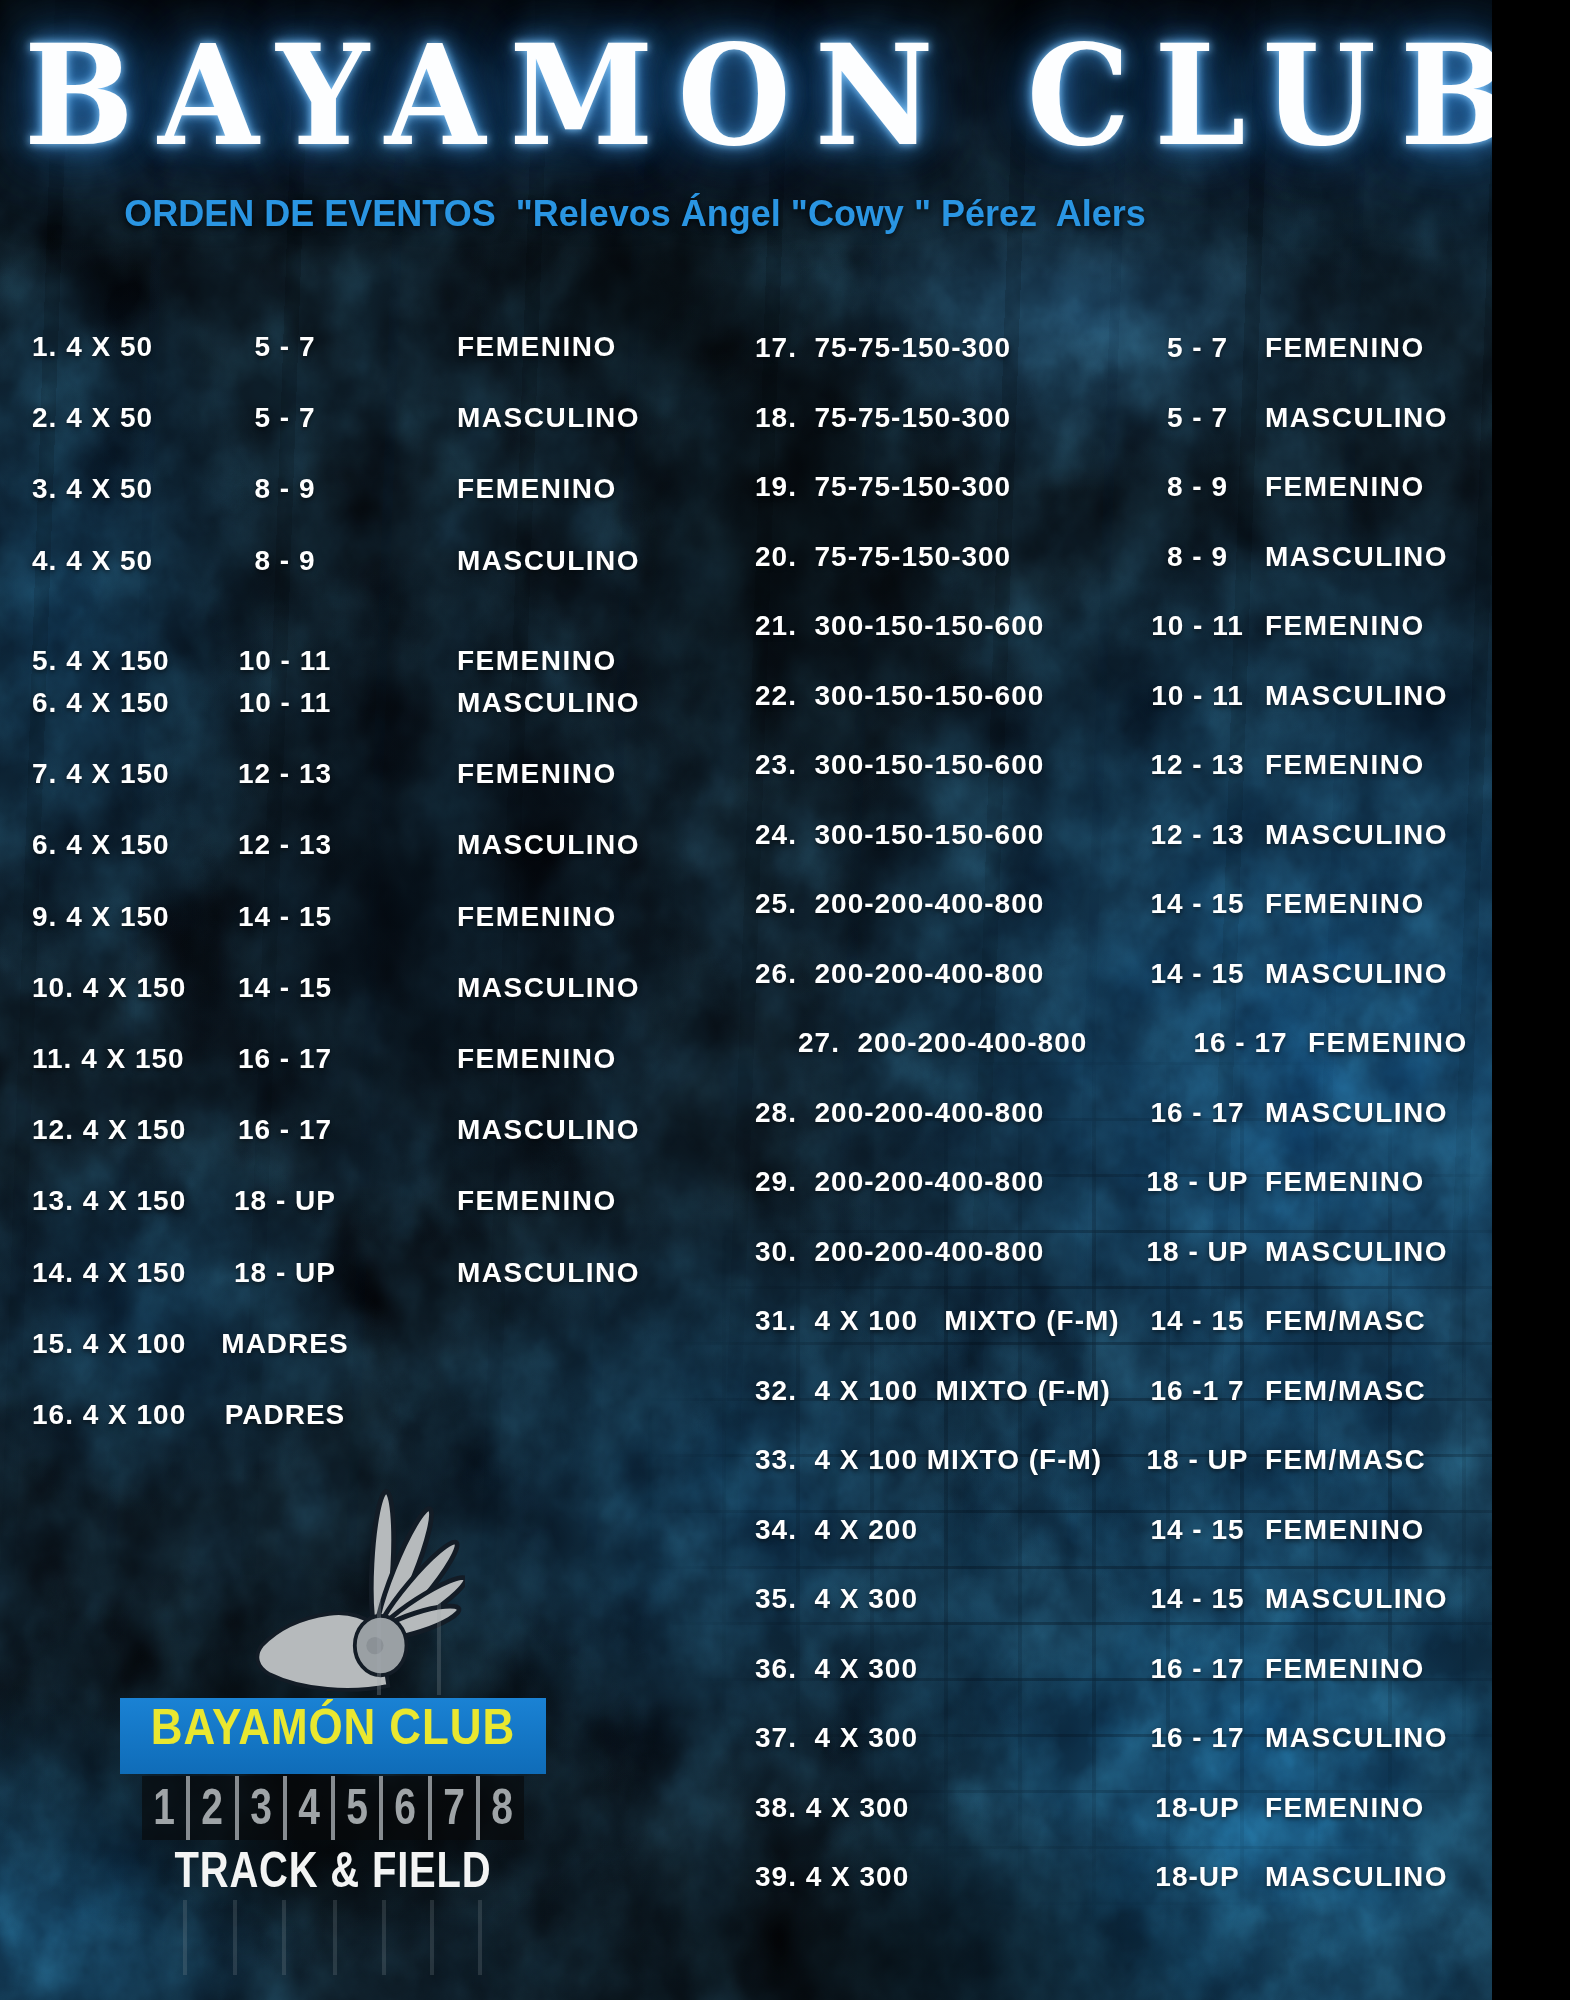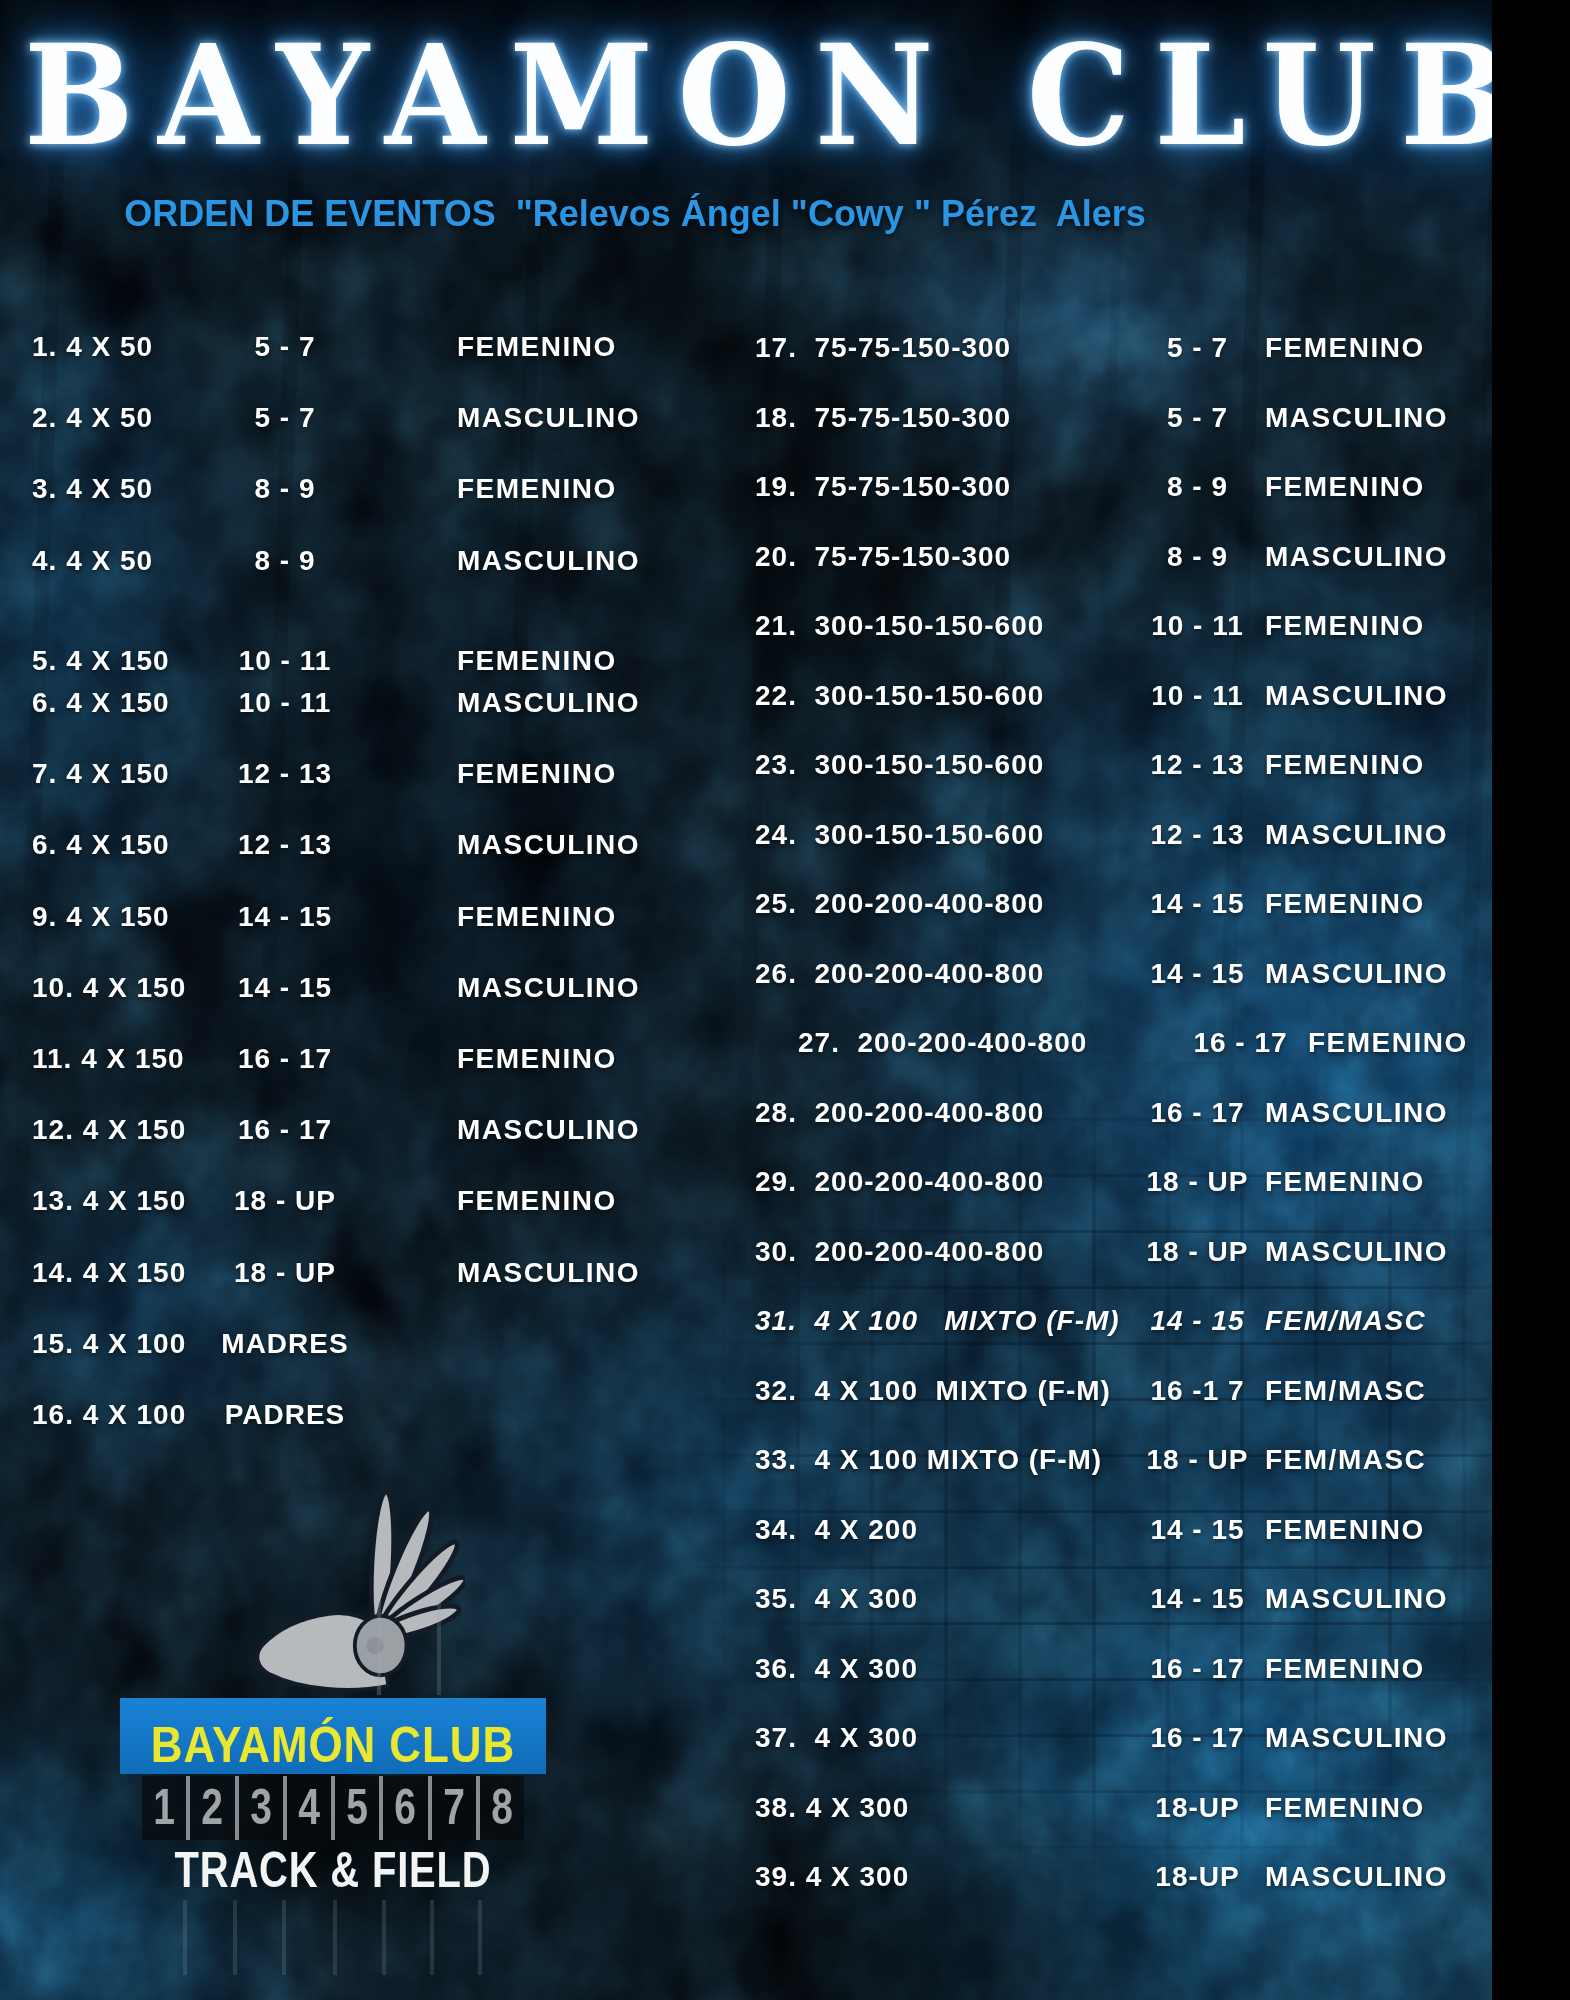--- a/index.html
+++ b/index.html
@@ -81,21 +81,21 @@
   #left-list  .dv  { left:425px; letter-spacing:1.5px; }
   #right-list .ev  { left:0; }
   #right-list .age { left:385px; width:115px; text-align:center; }
   #right-list .dv  { left:510px; letter-spacing:1.5px; }
   
   .logo { position:absolute; left:0; top:1400px; width:620px; height:600px; }
   .shoe { position:absolute; left:235px; top:55px; width:230px; height:245px; }
   .banner {
     position:absolute; left:120px; top:298px; width:426px; height:76px;
     background:linear-gradient(180deg,#1a82d4,#0f6cb8);
-    display:flex; align-items:flex-end; justify-content:center;
+    display:flex; align-items:flex-start; justify-content:center;
   }
   .banner span {
     font-weight:bold; font-size:50px; color:#e9e730; letter-spacing:1px;
     transform:scaleX(.88); white-space:nowrap;
   }
   .ruler {
     position:absolute; left:142px; top:376px; width:382px; height:64px;
     display:flex; align-items:stretch; background:rgba(8,9,11,.65);
   }
   .lane-num {
@@ -284,21 +284,21 @@
       <div class="row" style="top: 1162px;">
         <span class="ev">29.  200-200-400-800</span>
         <span class="age">18 - UP</span>
         <span class="dv">FEMENINO</span>
       </div>
       <div class="row" style="top: 1231.5px;">
         <span class="ev">30.  200-200-400-800</span>
         <span class="age">18 - UP</span>
         <span class="dv">MASCULINO</span>
       </div>
-      <div class="row" style="top: 1301px; font-style: italic;">
+      <div class="row" style="top: 1301px;">
         <span class="ev">31.  4 X 100   MIXTO (F-M)</span>
         <span class="age">14 - 15</span>
         <span class="dv">FEM/MASC</span>
       </div>
       <div class="row" style="top: 1370.5px;">
         <span class="ev">32.  4 X 100  MIXTO (F-M)</span>
         <span class="age">16 -1 7</span>
         <span class="dv">FEM/MASC</span>
       </div>
       <div class="row" style="top: 1440px;">

